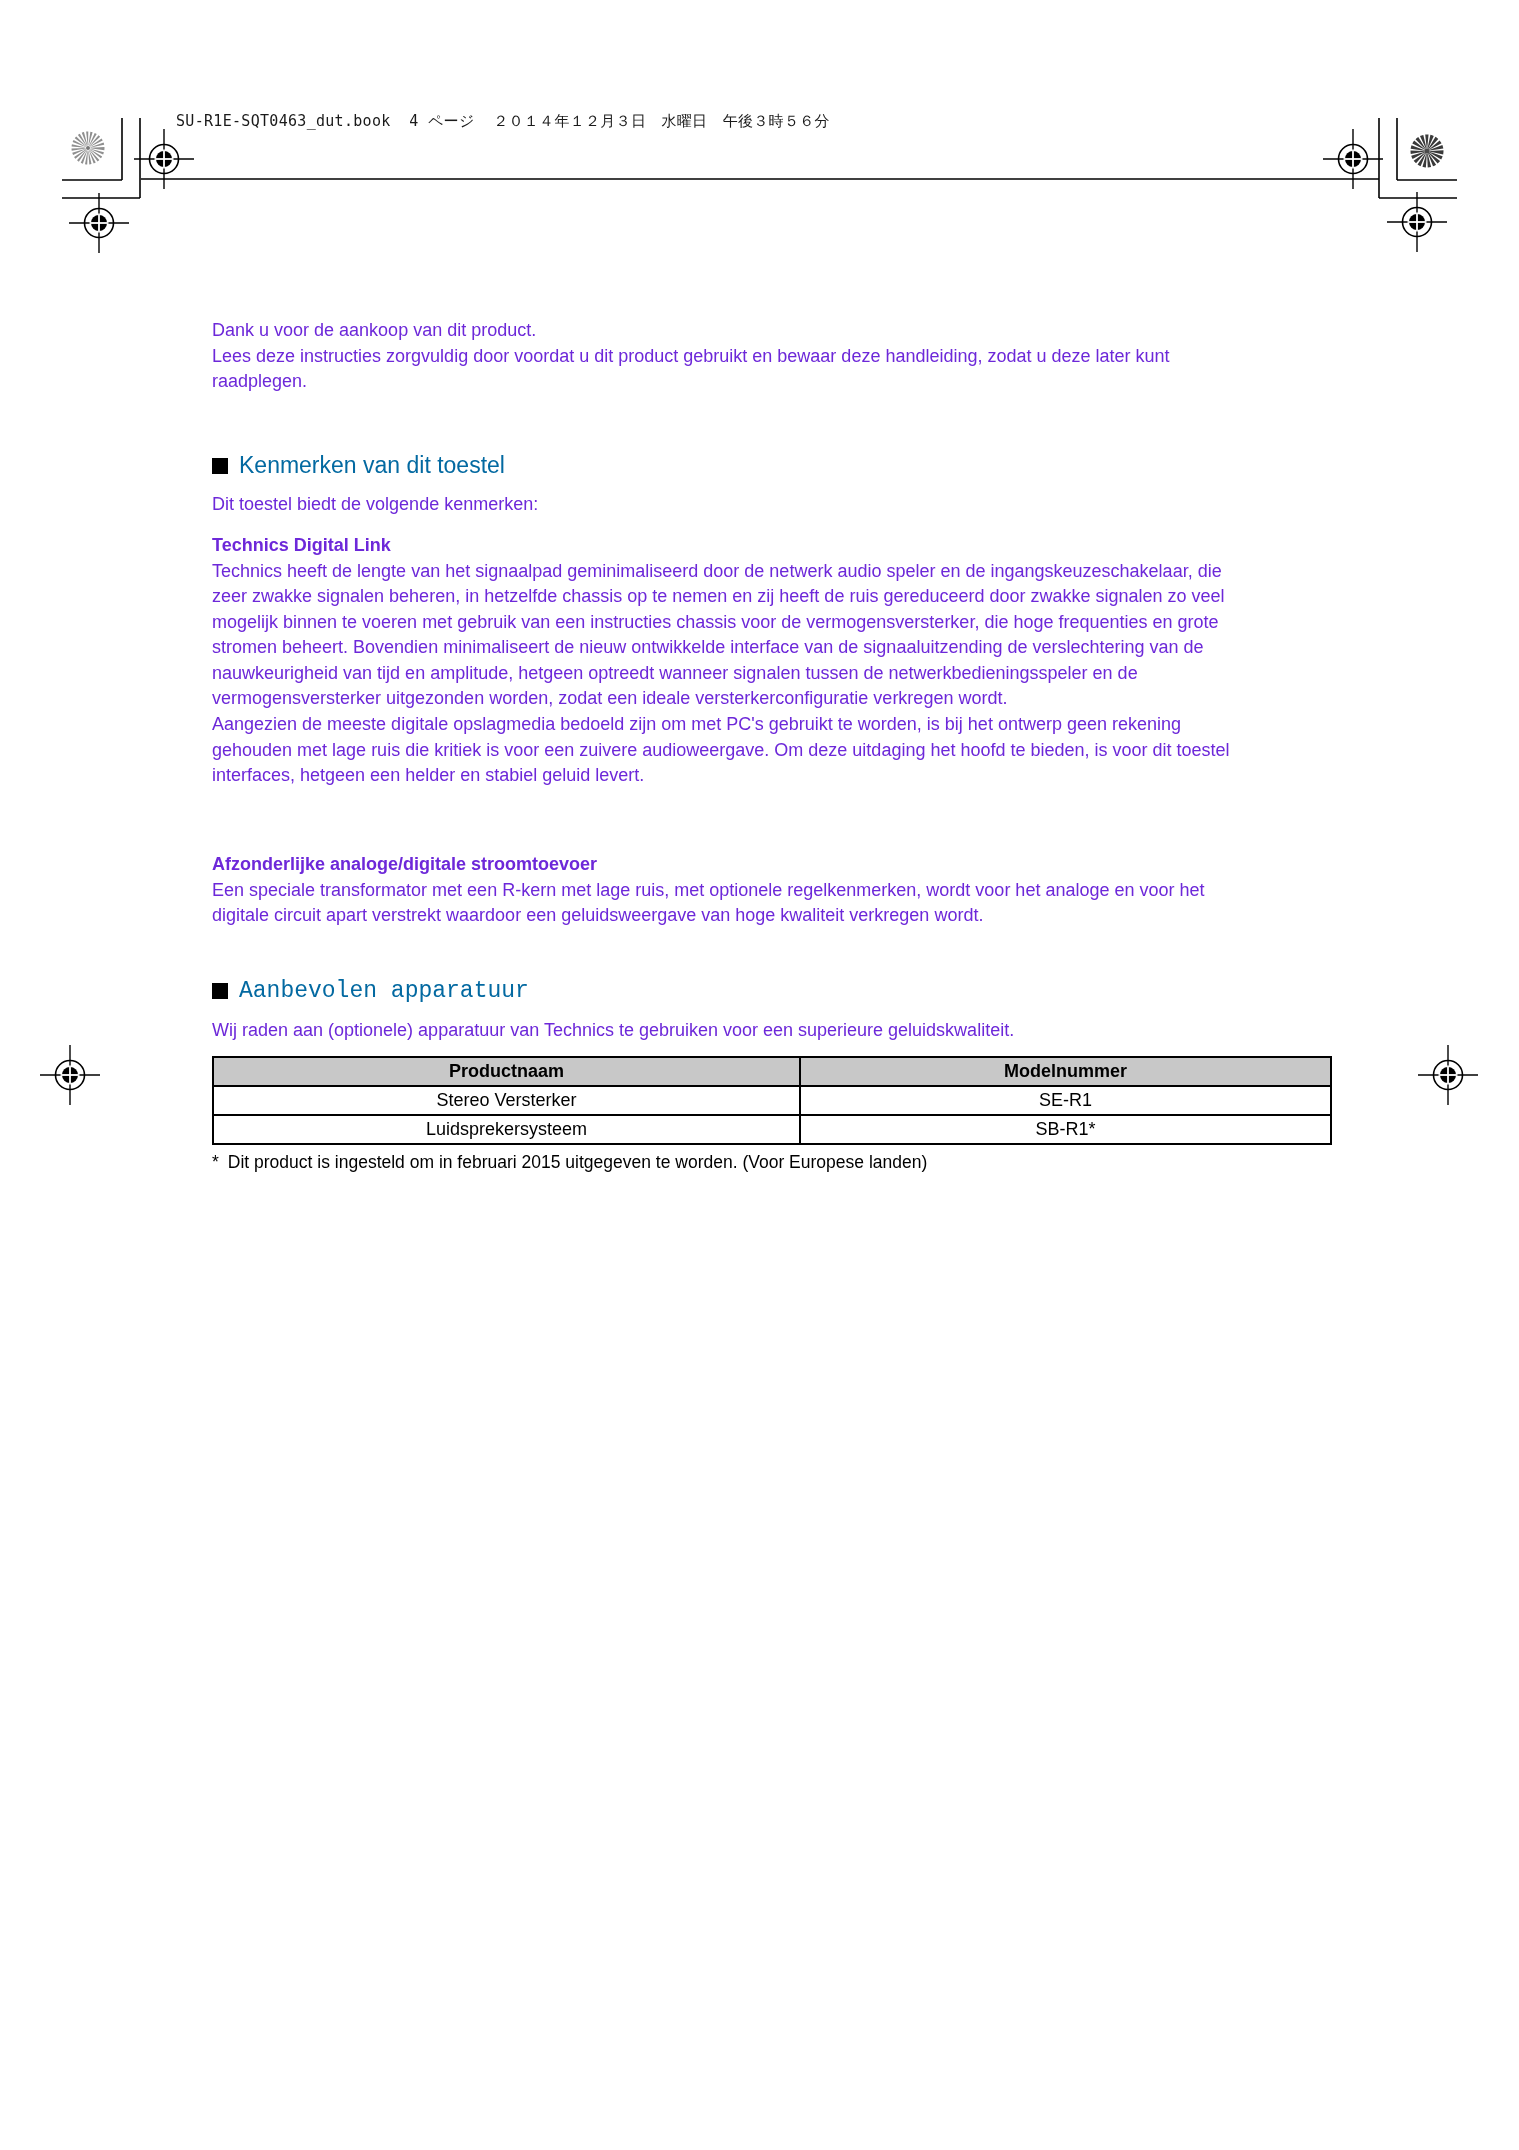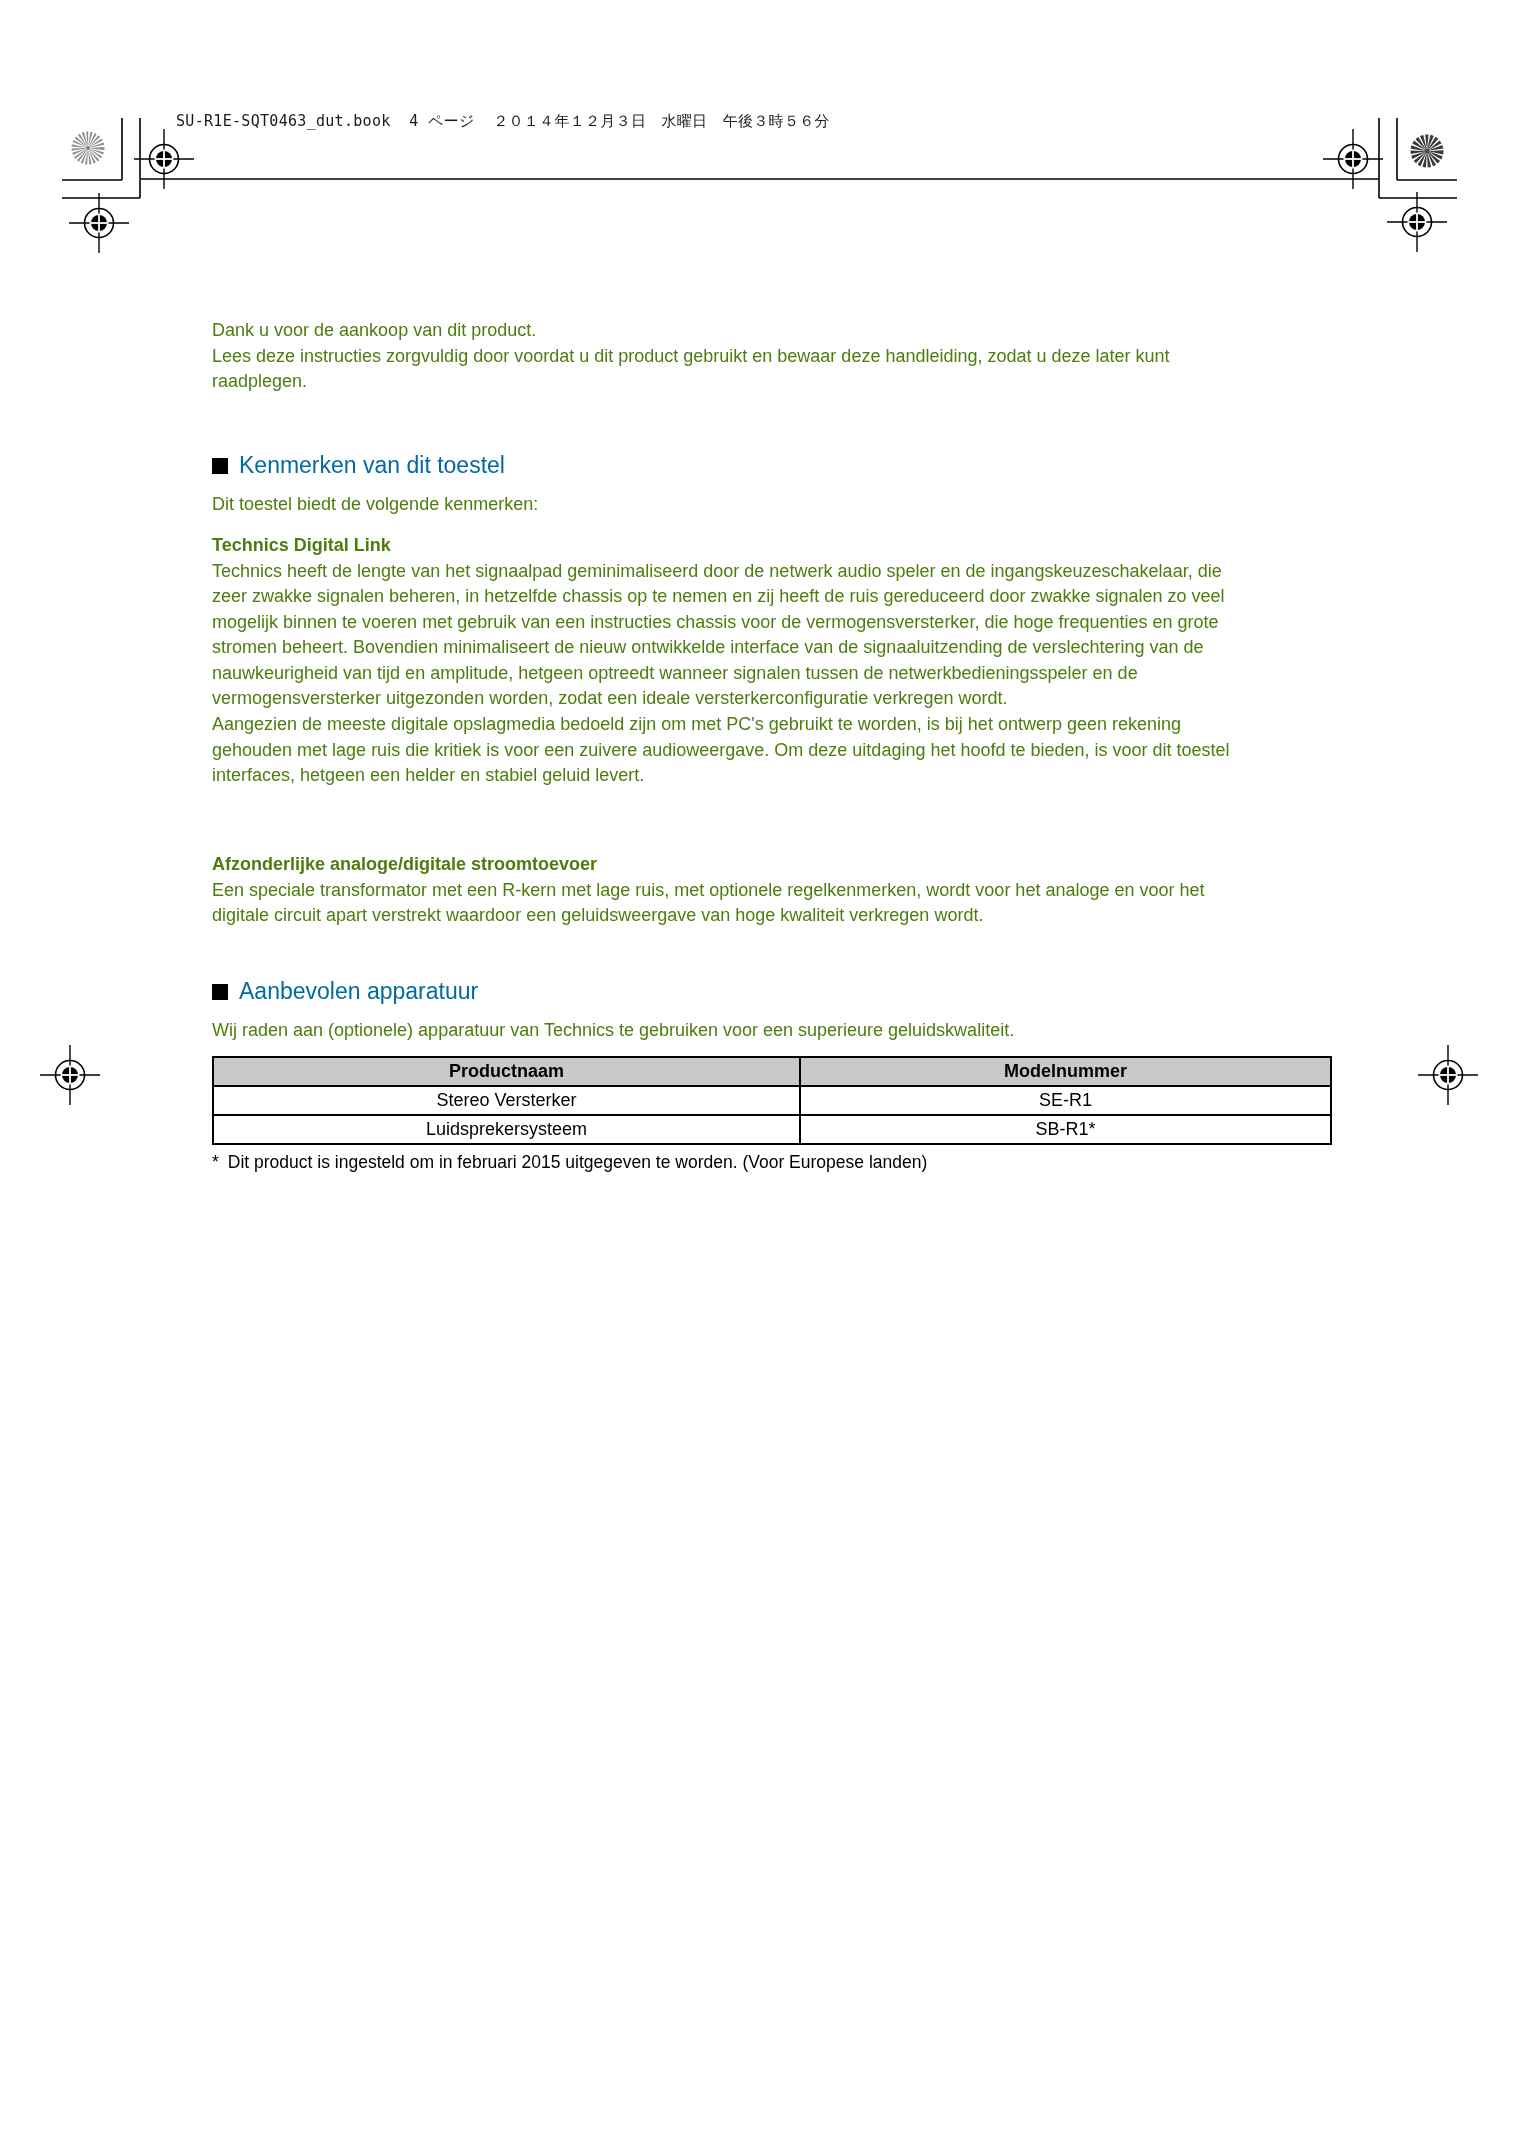--- a/index.html
+++ b/index.html
@@ -15,38 +15,38 @@
   svg.marks { position:absolute; left:0; top:0; width:1519px; height:2150px; }
 
   .print-header {
     position:absolute; left:176px; top:112px;
     font-family:"DejaVu Sans Mono", monospace;
     font-size:15px; color:#1a1a1a; white-space:pre; letter-spacing:.3px;
   }
 
   .content { position:absolute; left:212px; top:0; width:1120px; }
   .block { position:absolute; left:0; width:100%; }
-  .bodytext { font-size:18px; line-height:25.5px; color:#4d7c0f; }
+  .bodytext { font-size:18px; line-height:25.5px; color:#6d28d9; }
   .line { white-space:nowrap; }
 
   .sec-head { display:flex; align-items:center; font-size:23px; color:#0369a1; }
   .sec-head .sq {
     width:16px; height:16px; background:#000; display:inline-block;
     margin-right:11px; flex:0 0 auto;
   }
 
   .feat-head { font-weight:bold; font-size:18px; line-height:25.5px; white-space:nowrap; }
 
   .top-intro { top:318px; }
   .sec1-head { top:452px; }
   .sec1-intro { top:492px; }
   .feat-1 { top:533px; }
   .feat-2 { top:712px; }
   .feat-3 { top:852px; }
-  .sec2-head { top:978px; }
+  .sec2-head { top:978px;font-family:Liberation Mono, monospace; }
   .sec2-intro { top:1018px; }
   .tbl-wrap { top:1056px; }
   .footnote { top:1150px; display:flex; font-size:17.5px; line-height:24px; }
   .footnote .marker { flex:0 0 auto; margin-right:9px; }
 
   table.products { width:100%; border-collapse:collapse; table-layout:fixed; }
   table.products th, table.products td {
     border:2px solid #000; text-align:center;
     height:29px; font-size:18px; padding:0 6px; vertical-align:middle;
   }

